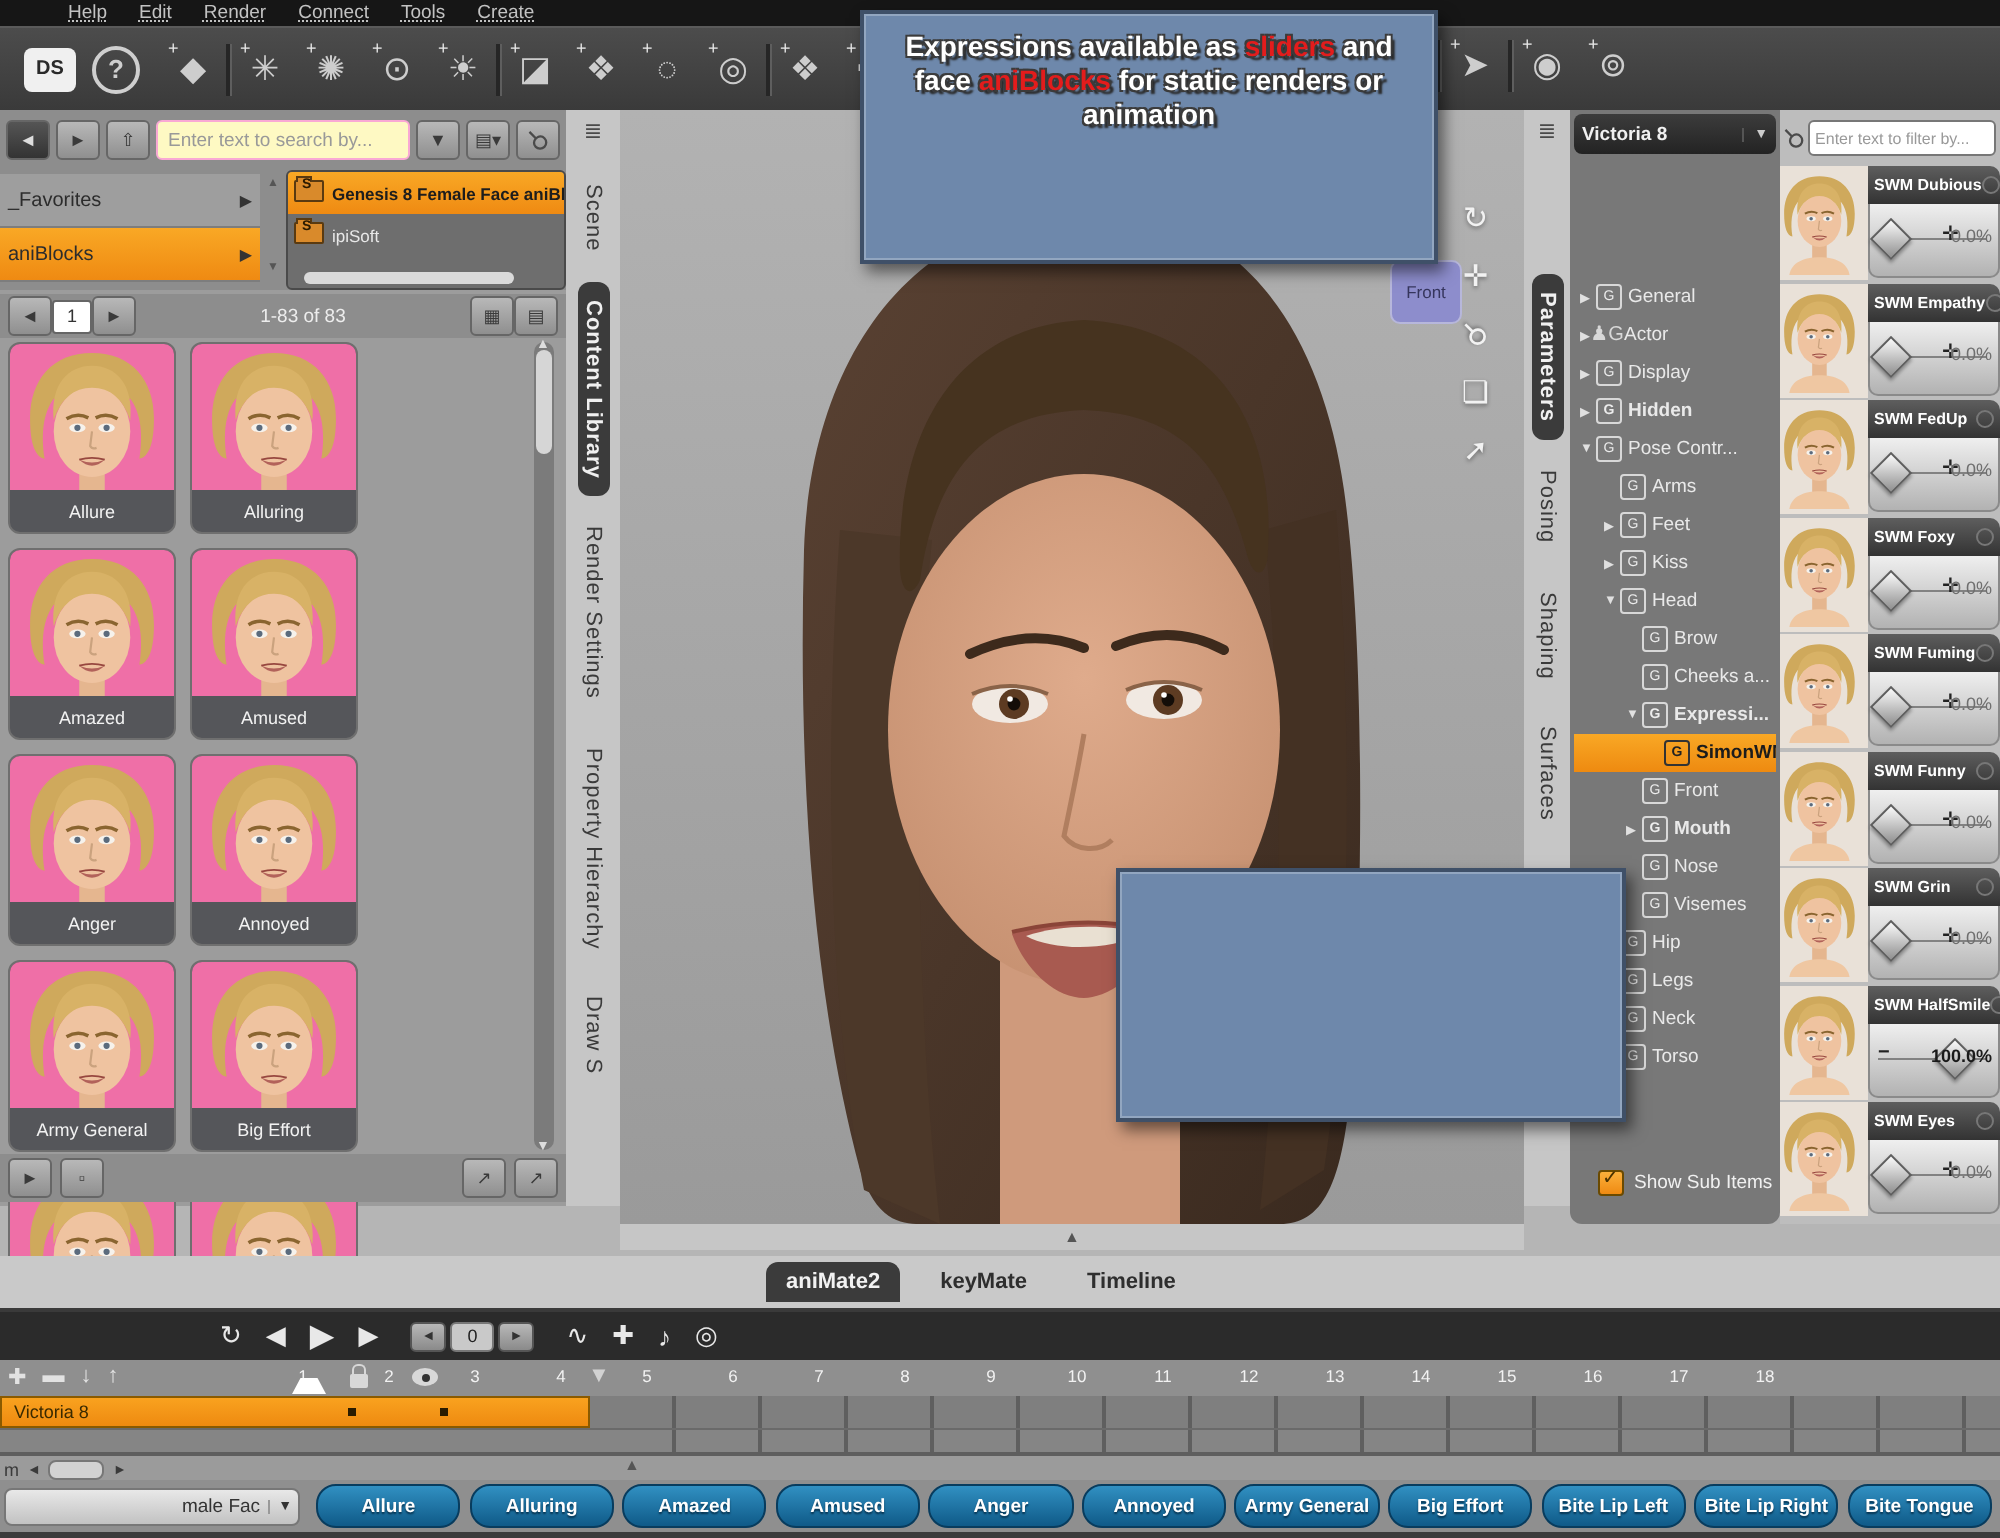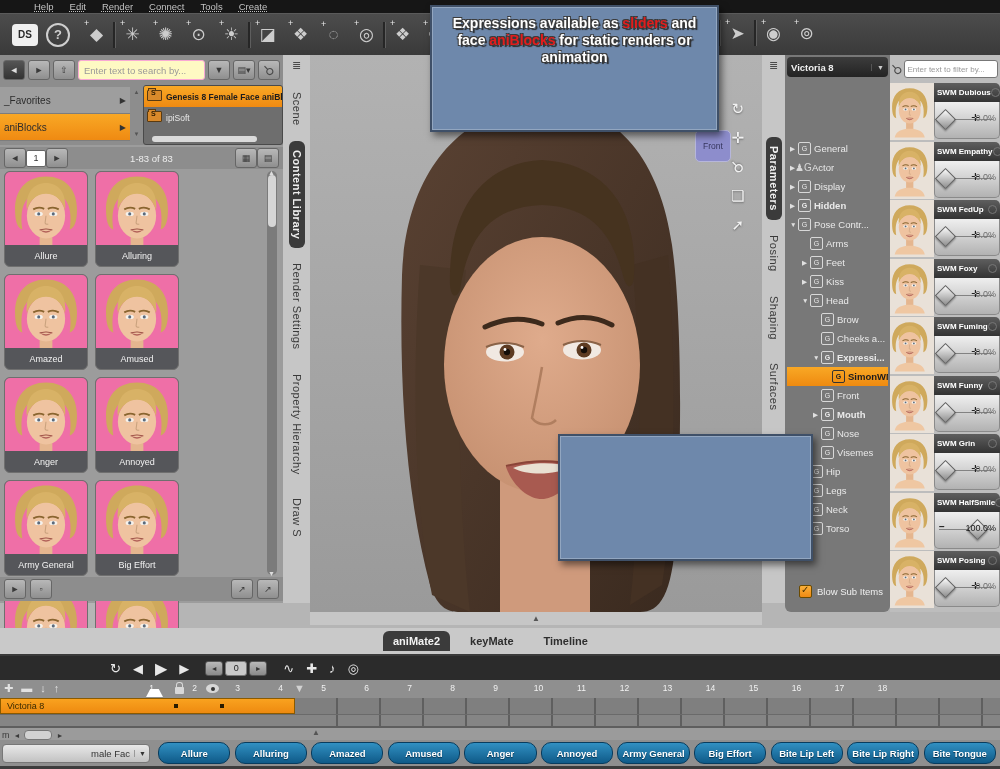--- a/index.html
+++ b/index.html
@@ -104,21 +104,21 @@
   .stitle{height:19px;background:linear-gradient(#5e5e5e,#333);border-radius:0 5px 0 0;display:flex;align-items:center;color:#fff;font-size:8px;font-weight:bold;padding:0 3px;white-space:nowrap;overflow:hidden;box-sizing:border-box;}
   .sgear{margin-left:auto;width:7px;height:7px;border:1.5px solid #777;border-radius:50%;flex:none;}
   .sbody{position:relative;height:37px;background:linear-gradient(#efefef,#b2b2b2);border-radius:0 0 5px 5px;border:1px solid #8a8a8a;border-top:none;box-sizing:border-box;}
   .strack{position:absolute;left:4px;right:6px;top:17px;height:1px;background:#828282;}
   .shandle{position:absolute;left:3px;top:10px;width:13px;height:13px;background:linear-gradient(135deg,#fafafa,#909090);border:1px solid #5e5e5e;transform:rotate(45deg);box-shadow:1px 1px 2px rgba(0,0,0,.35);}
   .scard.full .shandle{left:auto;right:14px;}
   .splus{position:absolute;left:36px;top:10px;font-size:10px;color:#222;font-weight:bold;}
   .sminus{display:none;position:absolute;left:4px;top:9px;font-size:10px;color:#222;font-weight:bold;}
   .scard.full .sminus{display:block;}
   .sval{position:absolute;right:3px;top:11px;font-size:9px;color:#6e6e6e;}
-  .scard.full .sval{color:#1a1a1a;font-weight:normal;}
+  .scard.full .sval{color:#1a1a1a;font-weight:bold;}
   
   .callout{background:#6e88ab;border:2px solid #3f5068;box-shadow:3px 4px 7px rgba(0,0,0,.5), inset 0 0 0 1px rgba(255,255,255,.25);box-sizing:border-box;text-align:center;color:#fff;font-weight:bold;}
   .callout .w, .callout .r{text-shadow:-1px -1px 0 #3b3b3b,1px -1px 0 #3b3b3b,-1px 1px 0 #3b3b3b,2px 2px 1px #2a2a2a;}
   .callout .r{color:#e31c1c;}
   .callout-top{left:430px;top:5px;width:289px;height:127px;font-size:14px;line-height:1.22;padding:8px 10px;}
   .callout-bottom{left:558px;top:434px;width:255px;height:127px;font-size:19px;line-height:1.28;padding:8px 6px;}
   .callout-bottom .title{font-size:19px;display:block;}
   
   .tl-tabrow{left:0;top:628px;width:1000px;height:28px;background:#c9c9c9;border-bottom:2px solid #3a3a3a;box-sizing:border-box;}
   .tl-tabs{position:absolute;left:383px;top:3px;display:flex;align-items:center;gap:10px;}
@@ -596,21 +596,21 @@
       </div>
 
       <div class="trow d1 ic-G">
         <span class="tarrow"></span>
         <span class="ticon">G</span>
         <span>Torso</span>
       </div>
     </div>
   <div class="abs show-sub">
     <span class="cb"></span>
-    <span>Blow Sub Items</span>
+    <span>Show Sub Items</span>
   </div>
 </div>
 
 <div class="abs sliders-panel">
   <div class="abs sp-filter">
     <span class="mag">⚲</span>
     <input placeholder="Enter text to filter by..." style="">
   </div>
   <div class="abs" style="left:0;top:28px;width:110px;">
 
@@ -783,21 +783,21 @@
       </div>
 
       <div class="scard">
         <div class="sthumb">
           <svg viewBox="4 0 82 100" preserveAspectRatio="xMidYMin slice">
             <use href="#face-b"></use>
           </svg>
         </div>
         <div class="sright">
           <div class="stitle">
-            <span>SWM Posing</span>
+            <span>SWM Eyes</span>
             <span class="sgear"></span>
           </div>
           <div class="sbody">
             <span class="strack"></span>
 
             <span class="shandle"></span>
             <span class="splus">✛</span>
             <span class="sval">0.0%</span>
           </div>
         </div>

